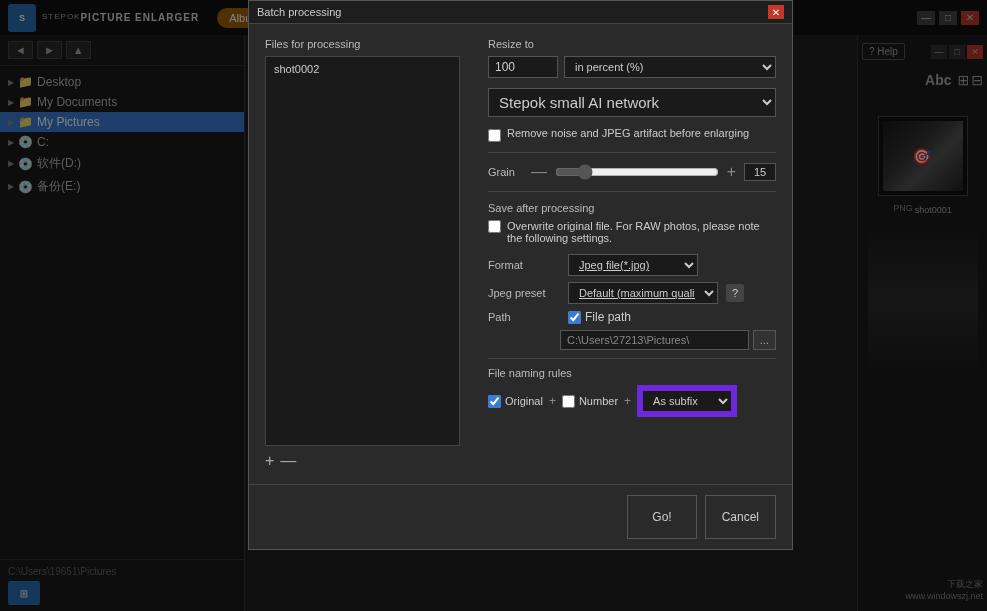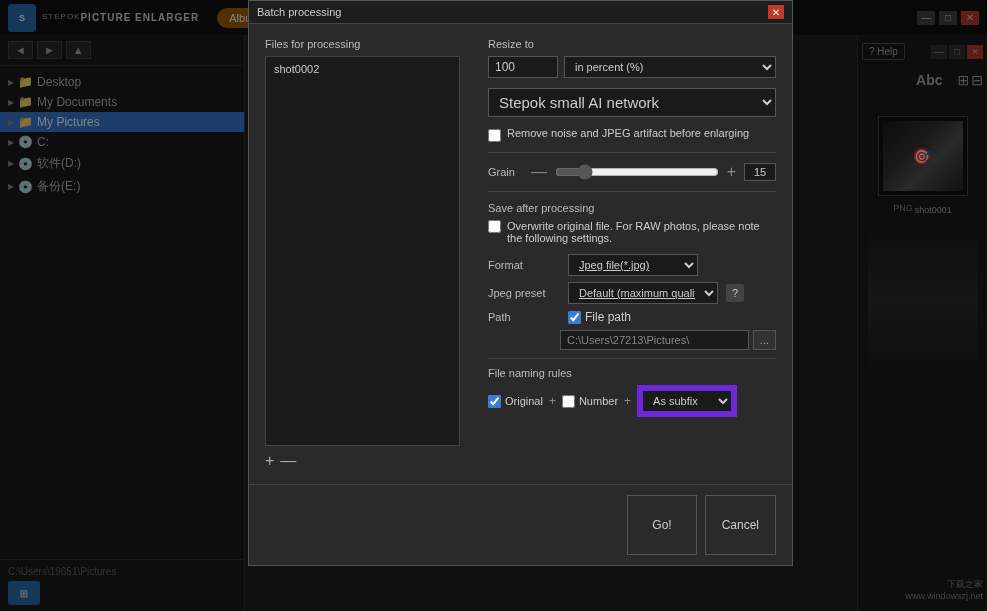--- a/index.html
+++ b/index.html
@@ -513,21 +513,21 @@
       display: flex;
       justify-content: flex-end;
       gap: 8px;
       padding: 10px 16px;
       border-top: 1px solid #444;
     }
     .go-btn {
       background: #2a2a2a;
       border: 1px solid #555;
       color: #ccc;
-      padding: 22px 24px;
+      padding: 14px 24px;
       font-size: 12px;
       cursor: pointer;
     }
     .cancel-btn {
       background: #2a2a2a;
       border: 1px solid #555;
       color: #ccc;
       padding: 5px 16px;
       font-size: 12px;
       cursor: pointer;
@@ -620,21 +620,21 @@
 
     <div class="right-panel">
       <div class="right-panel-top">
         <button class="help-btn">? Help</button>
         <div class="right-win-controls">
           <button class="r-win-btn">—</button>
           <button class="r-win-btn">□</button>
           <button class="r-win-btn close">✕</button>
         </div>
       </div>
-      <div style="display:flex; align-items:center; gap:15px; width:100%; justify-content:flex-end; margin-bottom:4px;">
+      <div style="display:flex; align-items:center; gap:6px; width:100%; justify-content:flex-end; margin-bottom:4px;">
         <span class="abc-label">Abc</span>
         <div class="grid-icon-area">
           <span class="grid-icon">⊞</span>
           <span class="grid-icon">⊟</span>
         </div>
       </div>
       <div class="thumbnail-area">
         <div class="thumb-img" style="background: linear-gradient(135deg, #1a1a1a 0%, #333 40%, #555 60%, #222 100%); display:flex; align-items:center; justify-content:center;">
           <span style="color:#c0392b; font-size:16px;">🎯</span>
         </div>

